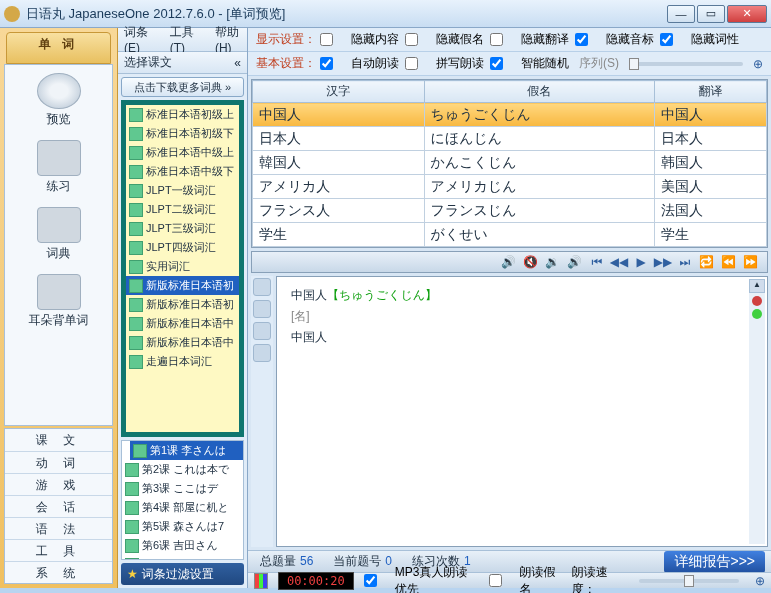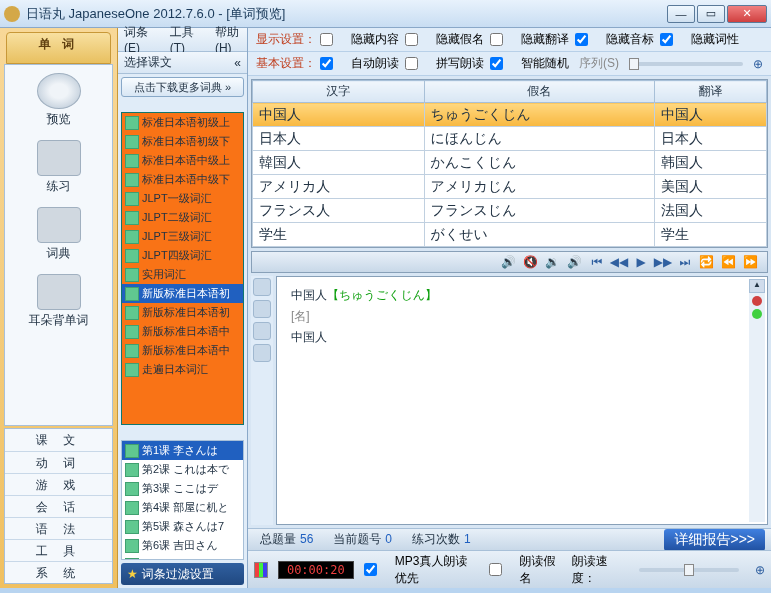--- a/index.html
+++ b/index.html
@@ -19,26 +19,26 @@
 .licon .ic.lens { border-radius:50%; background:radial-gradient(#f0f4f8 30%,#b0c0d0); }
 .lbl { font-size:12px; color:#234; }
 .lbot { background:#f4f8fc; border:1px solid #a8c0d8; margin:2px 4px 4px; }
 .lbotrow { height:22px; line-height:22px; text-align:center; border-top:1px solid #c8d8e8; letter-spacing:6px; color:#234; cursor:pointer; }
 .lbotrow:first-child { border-top:none; }
 .mcol { width:130px; background:#e0ecf8; display:flex; flex-direction:column; border-right:1px solid #8aa8c8; }
 .menubar { height:24px; background:linear-gradient(#f0f6fc,#d8e6f4); display:flex; align-items:center; padding:0 6px; gap:20px; border-bottom:1px solid #a8c0d8; }
 .menubar span { cursor:pointer; color:#234; }
 .mhdr { height:22px; background:linear-gradient(#f0f6fc,#d8e6f4); border-bottom:1px solid #a8c0d8; display:flex; align-items:center; justify-content:space-between; padding:0 6px; color:#234; }
 .mbtn { height:20px; background:linear-gradient(#f8fcff,#d8e6f4); border:1px solid #88a8c8; border-radius:3px; margin:3px; text-align:center; line-height:18px; font-size:11px; color:#234; cursor:pointer; }
-.mlist { flex:1; background:#f97316; border:1px solid #0f766e; margin:12px 3px; overflow:hidden; }
+.mlist { flex:1; background:#fef9c3; border:5px solid #0f766e; margin:0 3px; overflow:hidden; }
 .mitem { height:19px; line-height:19px; padding-left:20px; font-size:11px; color:#234; white-space:nowrap; overflow:hidden; cursor:pointer; position:relative; }
 .mitem:before { content:""; position:absolute; left:3px; top:3px; width:12px; height:12px; background:#60c890; border:1px solid #40a070; }
 .mitem.sel { background:#2060c0; color:#fff; }
 .mlist2 { height:120px; background:#fff; border:1px solid #a8c0d8; margin:3px; overflow:hidden; }
-.mlist2 .mitem.sel2 { background:#2060c0; color:#fff; }
+.mlist2 .mitem.sel2 { background:#2060c0; color:#fff;margin-left:8px; }
 .mfilter { height:22px; background:linear-gradient(#3060a0,#204880); color:#fff; margin:0 3px 3px; border-radius:3px; display:flex; align-items:center; padding:0 6px; gap:4px; font-size:11px; cursor:pointer; }
 .star { color:#f8d040; }
 .rcol { flex:1; display:flex; flex-direction:column; background:#d8e6f4; }
 .setrow { height:24px; display:flex; align-items:center; padding:0 8px; gap:4px; font-size:12px; background:#e0ecf8; border-bottom:1px solid #b8d0e8; }
 .setrow .slbl { color:#c04020; }
 .chk { display:inline-flex; align-items:center; gap:18px; margin-right:6px; }
 .chk input { width:13px; height:13px; }
 .slider { flex:1; height:4px; background:#c0d0e0; border-radius:2px; margin:0 6px; position:relative; }
 .slider .h { position:absolute; width:10px; height:12px; background:#f0f4f8; border:1px solid #888; top:-4px; left:0; }
 .tbl { background:#fff; border:1px solid #88a0b8; margin:3px; }
@@ -53,21 +53,21 @@
 .dtbtn { width:18px; height:18px; background:#c8d8e8; border:1px solid #a0b8d0; border-radius:3px; cursor:pointer; }
 .dtxt { flex:1; background:#fff; border:1px solid #88a0b8; padding:10px 14px; font-size:15px; color:#234; position:relative; }
 .dtxt .kana { color:#10a010; }
 .dscroll { position:absolute; right:2px; top:2px; bottom:2px; width:16px; background:#e8f0f8; }
 .dscroll .up, .dscroll .dn { height:14px; background:#d0dcec; border:1px solid #a8c0d8; font-size:8px; text-align:center; }
 .dscroll .dot { width:10px; height:10px; background:#d04040; border-radius:50%; margin:3px auto; }
 .statrow { height:22px; background:linear-gradient(#e8f0f8,#c8d8e8); display:flex; align-items:center; padding:0 6px; border-top:1px solid #a8c0d8; gap:8px; font-size:12px; }
 .statcell { padding:0 6px; color:#234; }
 .statcell .v { color:#2060c0; margin-left:4px; }
 .reportbtn { margin-left:auto; background:linear-gradient(#4080e0,#2050a0); color:#fff; padding:2px 10px; border-radius:3px; cursor:pointer; font-size:14px; }
-.bottombar { height:38px; background:linear-gradient(#e8f0f8,#c8d8e8); display:flex; align-items:center; padding:0 6px; gap:10px; border-top:1px solid #a8c0d8; }
+.bottombar { height:16px; background:linear-gradient(#e8f0f8,#c8d8e8); display:flex; align-items:center; padding:0 6px; gap:10px; border-top:1px solid #a8c0d8; }
 .clrbox { width:16px; height:16px; background:linear-gradient(90deg,#f04040 33%,#40f040 33% 66%,#4040f0 66%); border:1px solid #888; }
 .timebox { background:#000; color:#f04040; padding:1px 8px; font-family:monospace; font-size:12px; border:1px solid #444; }
 .speedlbl { margin-left:auto; }
 </style>
 </head>
 <body>
 
 <div class="titlebar">
   <div class="ico"></div>
   <div class="ttl">日语丸 JapaneseOne 2012.7.6.0 - [单词预览]</div>

